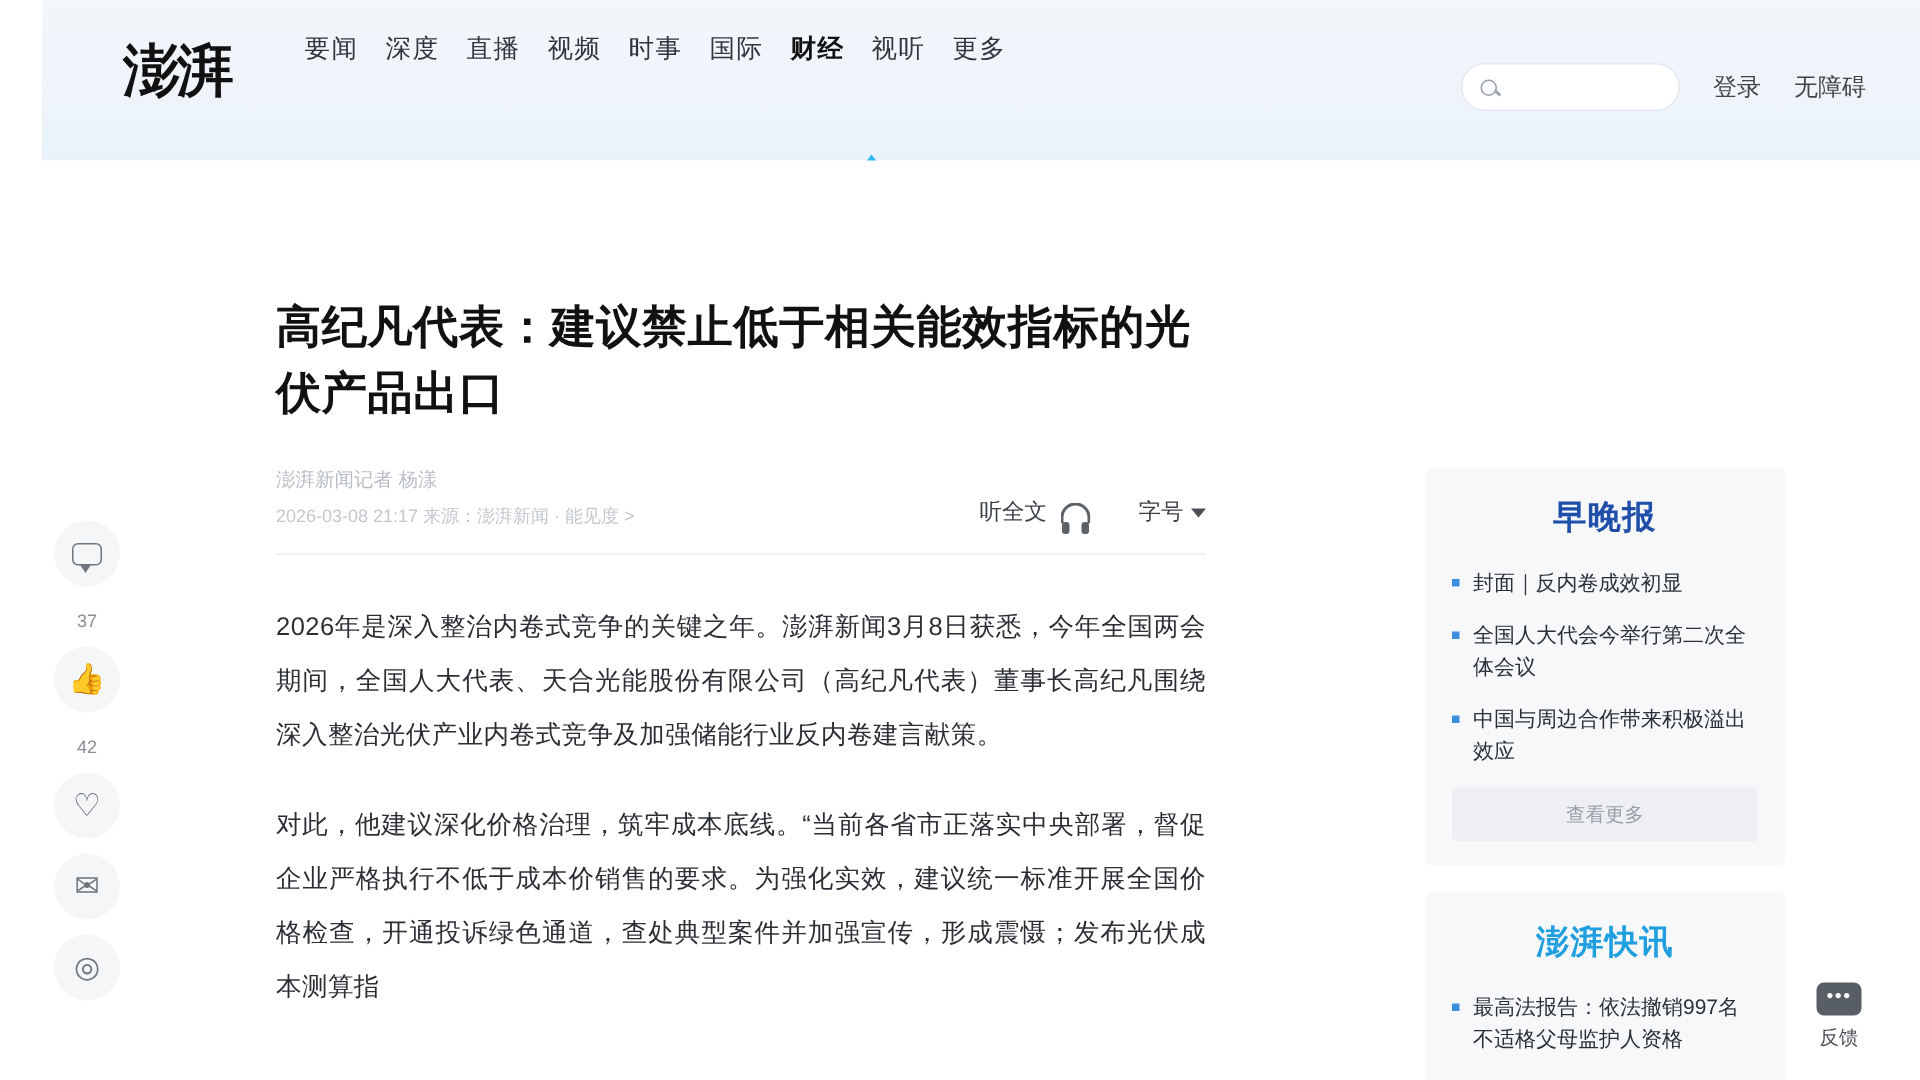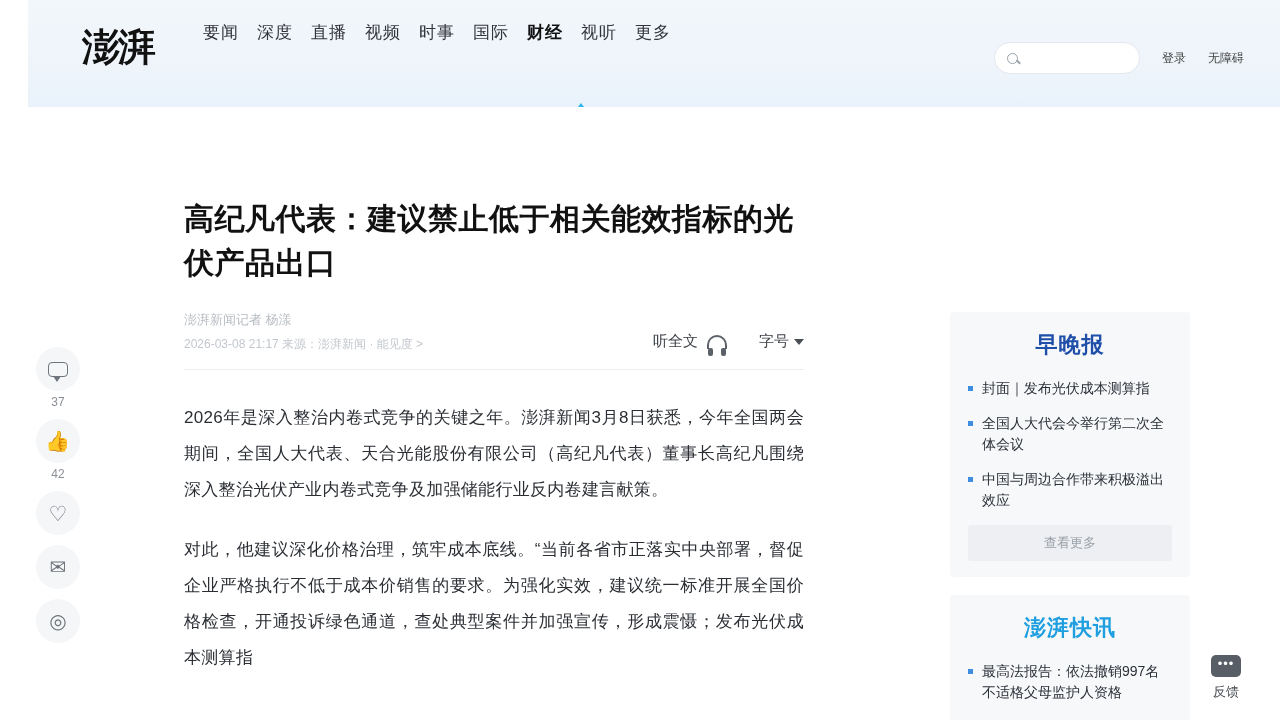--- a/index.html
+++ b/index.html
@@ -112,21 +112,21 @@
   }
   .phone-ic {
     width: 9px; height: 14px;
     border: 1.5px solid #fff;
     border-radius: 2px;
     margin-right: 7px;
     flex: none;
   }
   .hdr-link {
     margin-left: 22px;
-    font-size: 12px;
+    font-size: 16px;
     color: #444;
     cursor: pointer;
   }
   .tri-up {
     position: absolute;
     left: 546px;
     top: 103px;
     width: 0; height: 0;
     border-left: 7px solid transparent;
     border-right: 7px solid transparent;
@@ -165,21 +165,21 @@
     width: 44px; height: 44px;
     border-radius: 50%;
     background: #f5f6f8;
     display: flex;
     align-items: center;
     justify-content: center;
   }
   .rail-count {
     font-size: 12px;
     color: #8a8f96;
-    margin-top: 4px;
+    margin-top: 16px;
   }
   .ic-bubble {
     width: 20px; height: 15px;
     border: 1.7px solid #6f757c;
     border-radius: 4px;
     position: relative;
   }
   .ic-bubble:after {
     content: "";
     position: absolute;
@@ -462,21 +462,21 @@
       <p class="body-p">对此，他建议深化价格治理，筑牢成本底线。“当前各省市正落实中央部署，督促企业严格执行不低于成本价销售的要求。为强化实效，建议统一标准开展全国价格检查，开通投诉绿色通道，查处典型案件并加强宣传，形成震慑；发布光伏成本测算指</p>
     </div>
   </div>
 
   <div class="sidebar">
 
     <div class="card">
       <div class="card-logo logo-zwb">早晚报</div>
       <div class="news-item">
         <span class="bullet"></span>
-        <span class="news-text">封面｜发布光伏成本测算指</span>
+        <span class="news-text">封面｜反内卷成效初显</span>
       </div>
       <div class="news-item">
         <span class="bullet"></span>
         <span class="news-text">全国人大代会今举行第二次全体会议</span>
       </div>
       <div class="news-item">
         <span class="bullet"></span>
         <span class="news-text">中国与周边合作带来积极溢出效应</span>
       </div>
       <div class="more-btn">查看更多</div>

